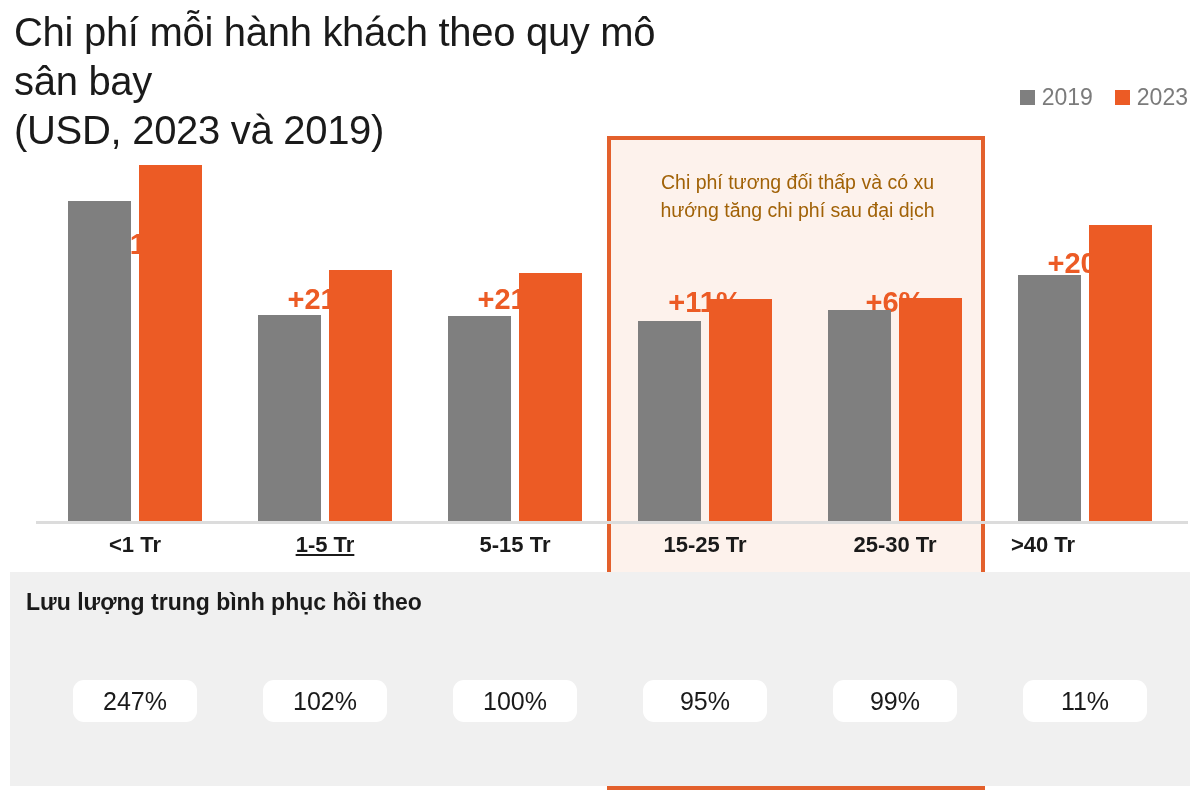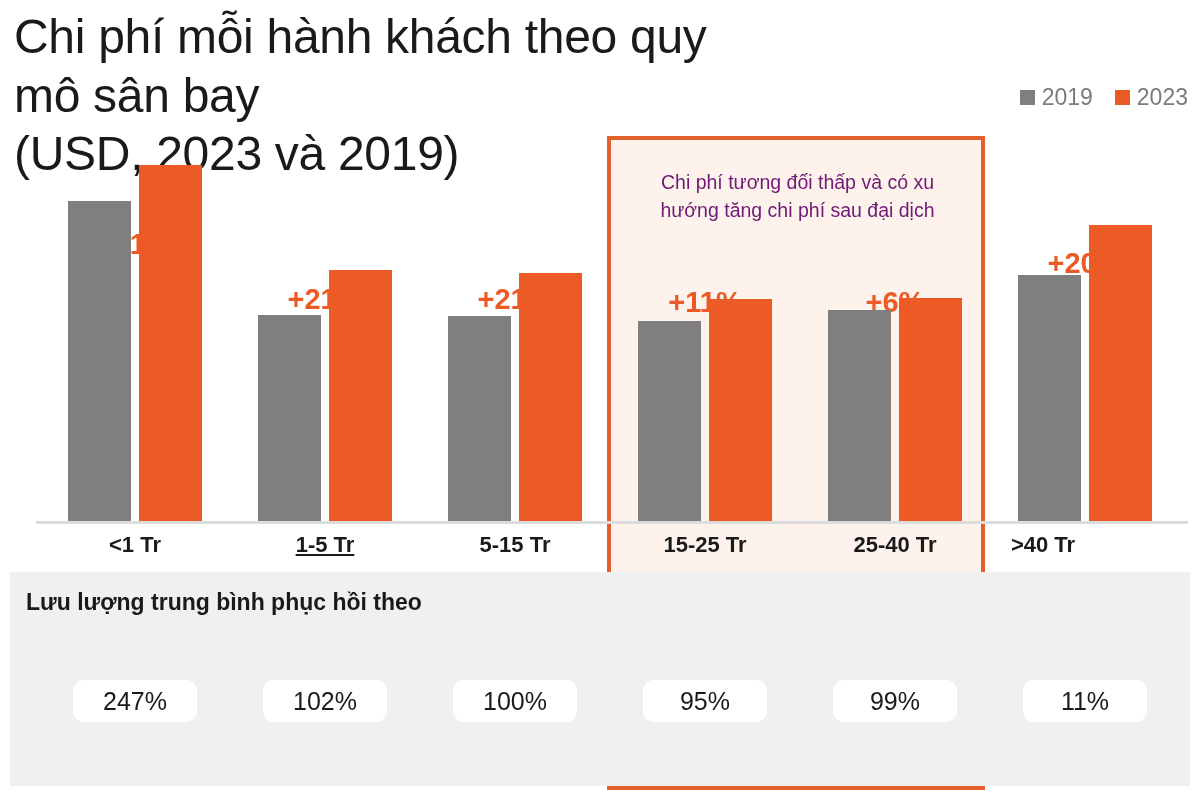--- a/index.html
+++ b/index.html
@@ -15,21 +15,21 @@
     font-family: "Liberation Sans", sans-serif;
     color: #3b3b3b;
   }
 
   
   #chart-title {
     position: absolute;
     left: 14px;
     top: 8px;
     width: 700px;
-    font-size: 48px;
+    font-size: 40px;
     line-height: 1.22;
     color: #1a1a1a;
     font-weight: 400;
     letter-spacing: -0.3px;
   }
 
   
   #legend {
     position: absolute;
     right: 12px;
@@ -65,21 +65,21 @@
     box-sizing: border-box;
   }
   #highlight-note {
     position: absolute;
     left: 625px;
     top: 168px;
     width: 345px;
     text-align: center;
     font-size: 19.5px;
     line-height: 1.45;
-    color: #701a75;
+    color: #a16207;
   }
 
   
   #plot {
     position: absolute;
     left: 0;
     top: 120px;
     width: 1200px;
     height: 405px;
   }
@@ -262,21 +262,21 @@
       <div class="bar b2019" style="height:246px;"></div>
       <div class="bar b2023" style="height:296px;"></div>
     </div>
   </div>
 </div>
 
 <div class="cat-label" style="left:36px;">&lt;1 Tr</div>
 <div class="cat-label" style="left:226px;text-decoration:underline;">1-5 Tr</div>
 <div class="cat-label" style="left:416px;">5-15 Tr</div>
 <div class="cat-label" style="left:606px;">15-25 Tr</div>
-<div class="cat-label" style="left:796px;">25-40 Tr</div>
+<div class="cat-label" style="left:796px;">25-30 Tr</div>
 <div class="cat-label" style="left:944px;">&gt;40 Tr</div>
 
 <div id="bottom-panel"></div>
 <div id="bottom-title">
   <div>Lưu lượng trung bình phục hồi theo</div>
 </div>
 
 <div class="recovery-box" style="left:73px;">247%</div>
 <div class="recovery-box" style="left:263px;">102%</div>
 <div class="recovery-box" style="left:453px;">100%</div>

